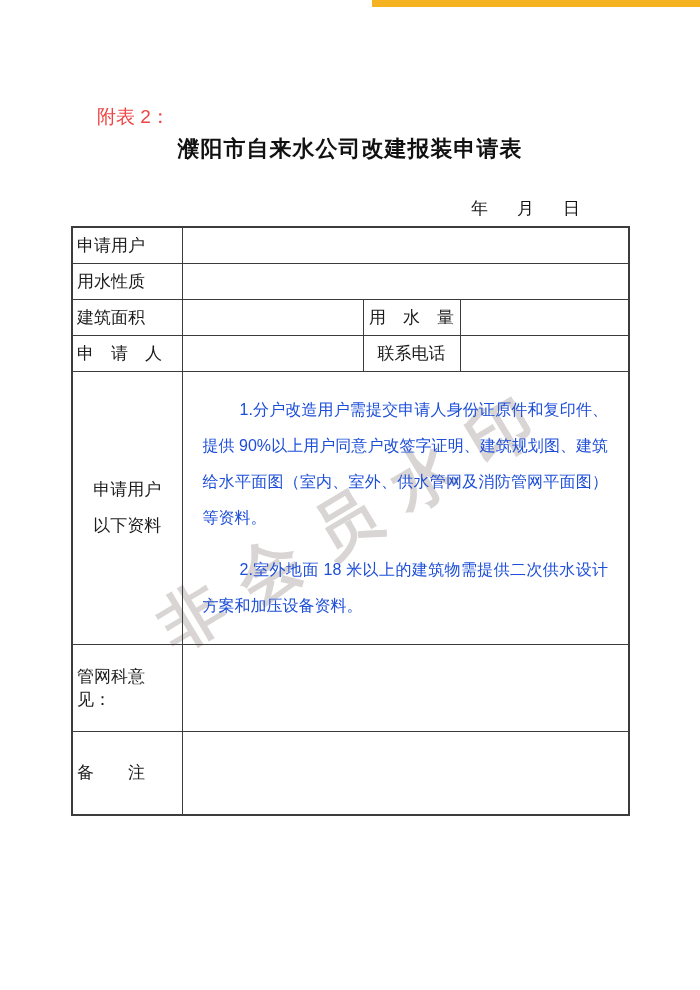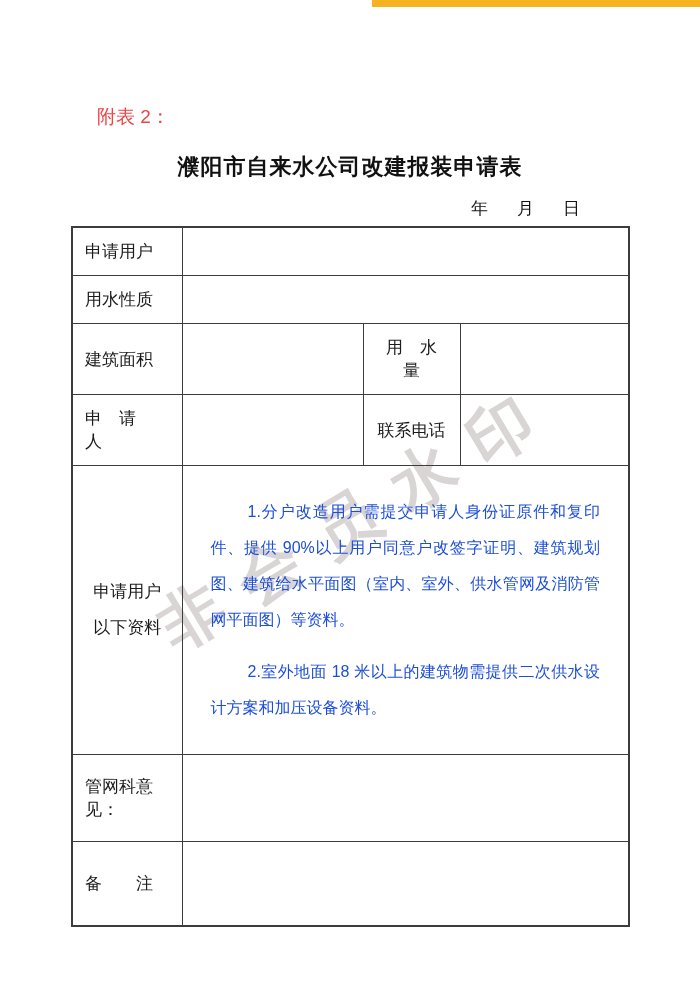--- a/index.html
+++ b/index.html
@@ -14,21 +14,21 @@
   
   .top-bar{
     position:absolute;left:372px;top:0;width:328px;height:7px;
     background:#F6B321;
   }
   .attachment{
     position:absolute;left:97px;top:104px;
     font-size:19px;line-height:26px;color:#ef4444;
   }
   .doc-title{
-    position:absolute;left:0;right:0;top:152px;
+    position:absolute;left:0;right:0;top:134px;
     text-align:center;font-size:22px;font-weight:700;
     letter-spacing:1px;color:#111;
   }
   .date-line{
     position:absolute;right:120px;top:197px;
     display:flex;gap:29px;
     font-size:17px;color:#141414;
   }
   
   .watermark{
@@ -42,21 +42,21 @@
   }
   table.form{
     position:absolute;left:71px;top:226px;
     width:557px;border-collapse:collapse;table-layout:fixed;
     z-index:2;background:transparent;
     border:2px solid #3c3c3c;
   }
   table.form td{
     border:1px solid #3c3c3c;
     font-size:17px;color:#1b1b1b;
-    padding:12px;vertical-align:middle;
+    padding:4px;vertical-align:middle;
     overflow:hidden;
   }
   td.lbl{padding-left:22px;text-align:left;}
   td.sublbl{text-align:center;}
   .r-small{height:36px;}
   .r-materials{height:220px;}
   .r-opinion{height:87px;}
   .r-remarks{height:84px;}
   td.materials-lbl{text-align:center;line-height:36px;padding-left:0;}
   td.materials-body{vertical-align:top;padding:3px 6px 0 7px;}

